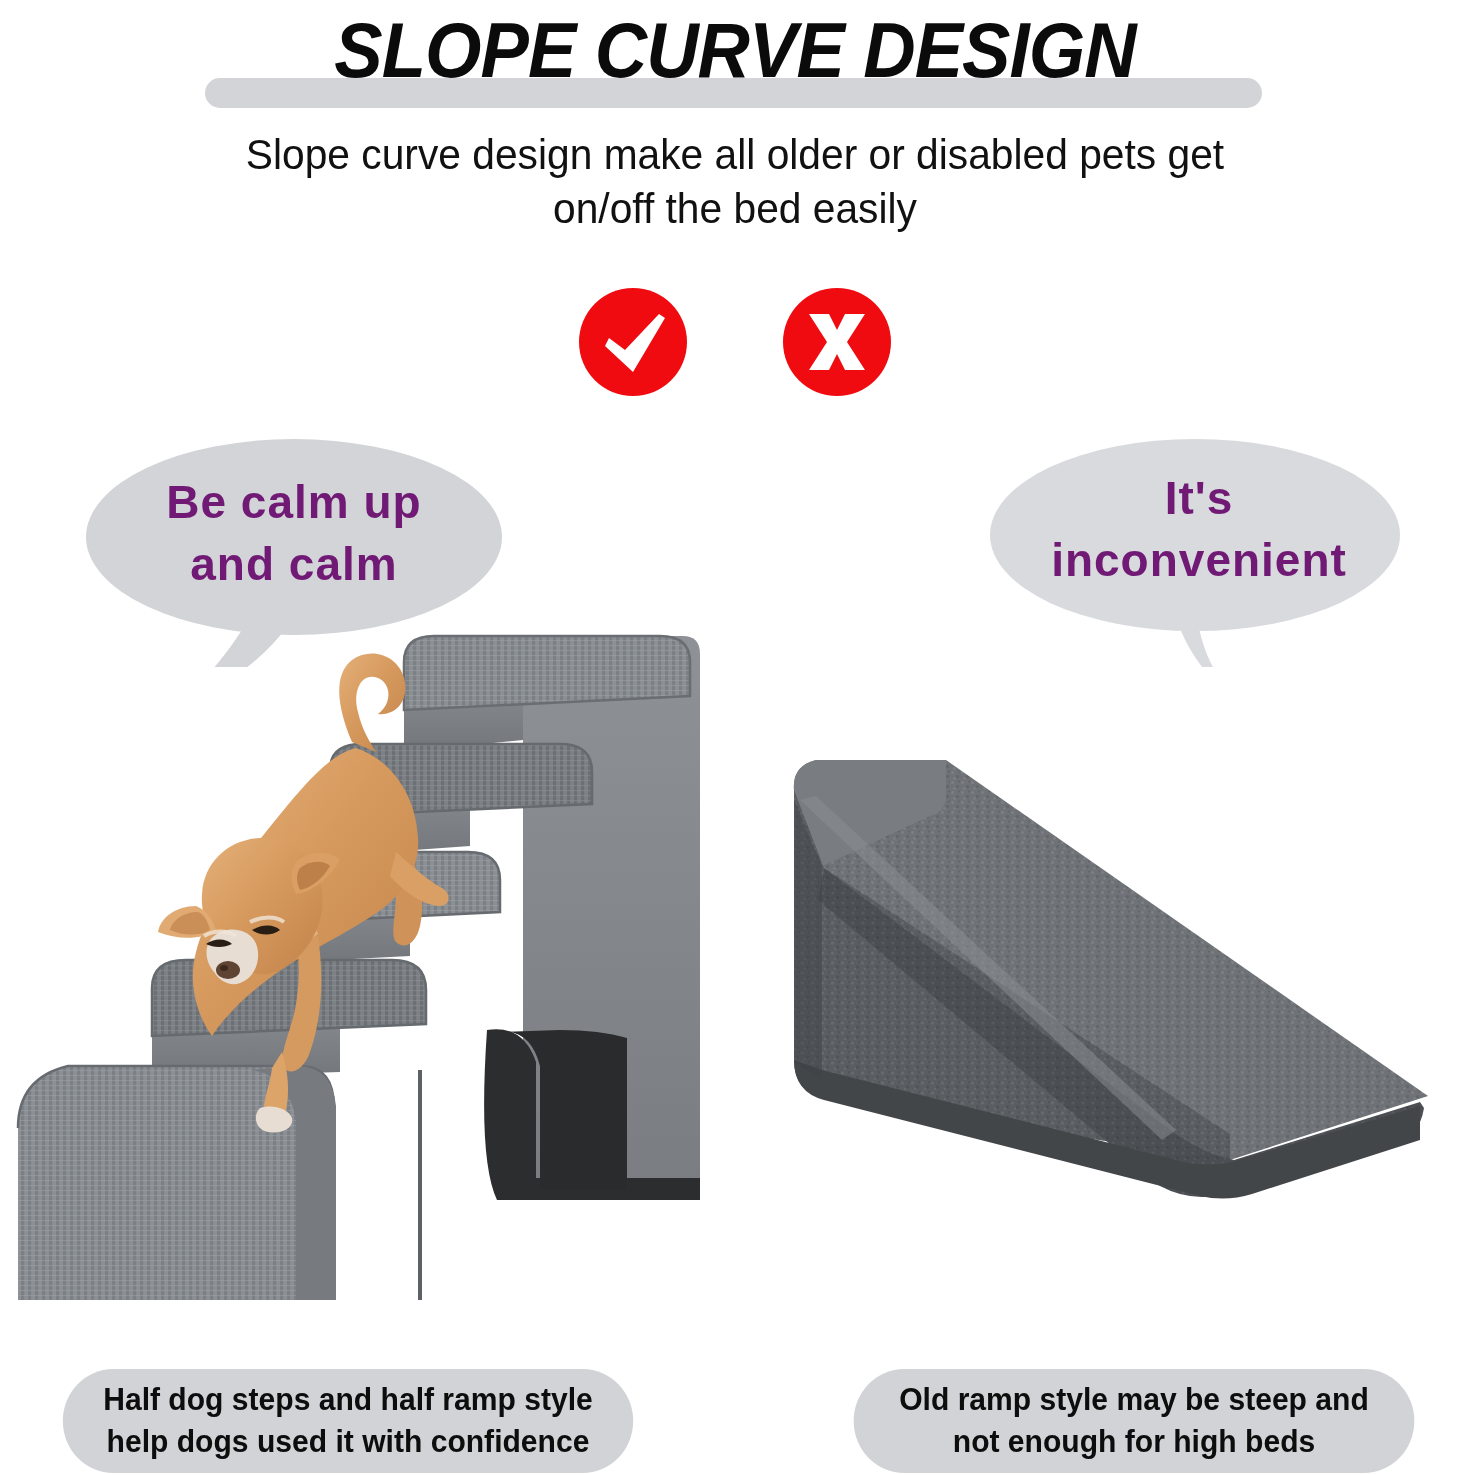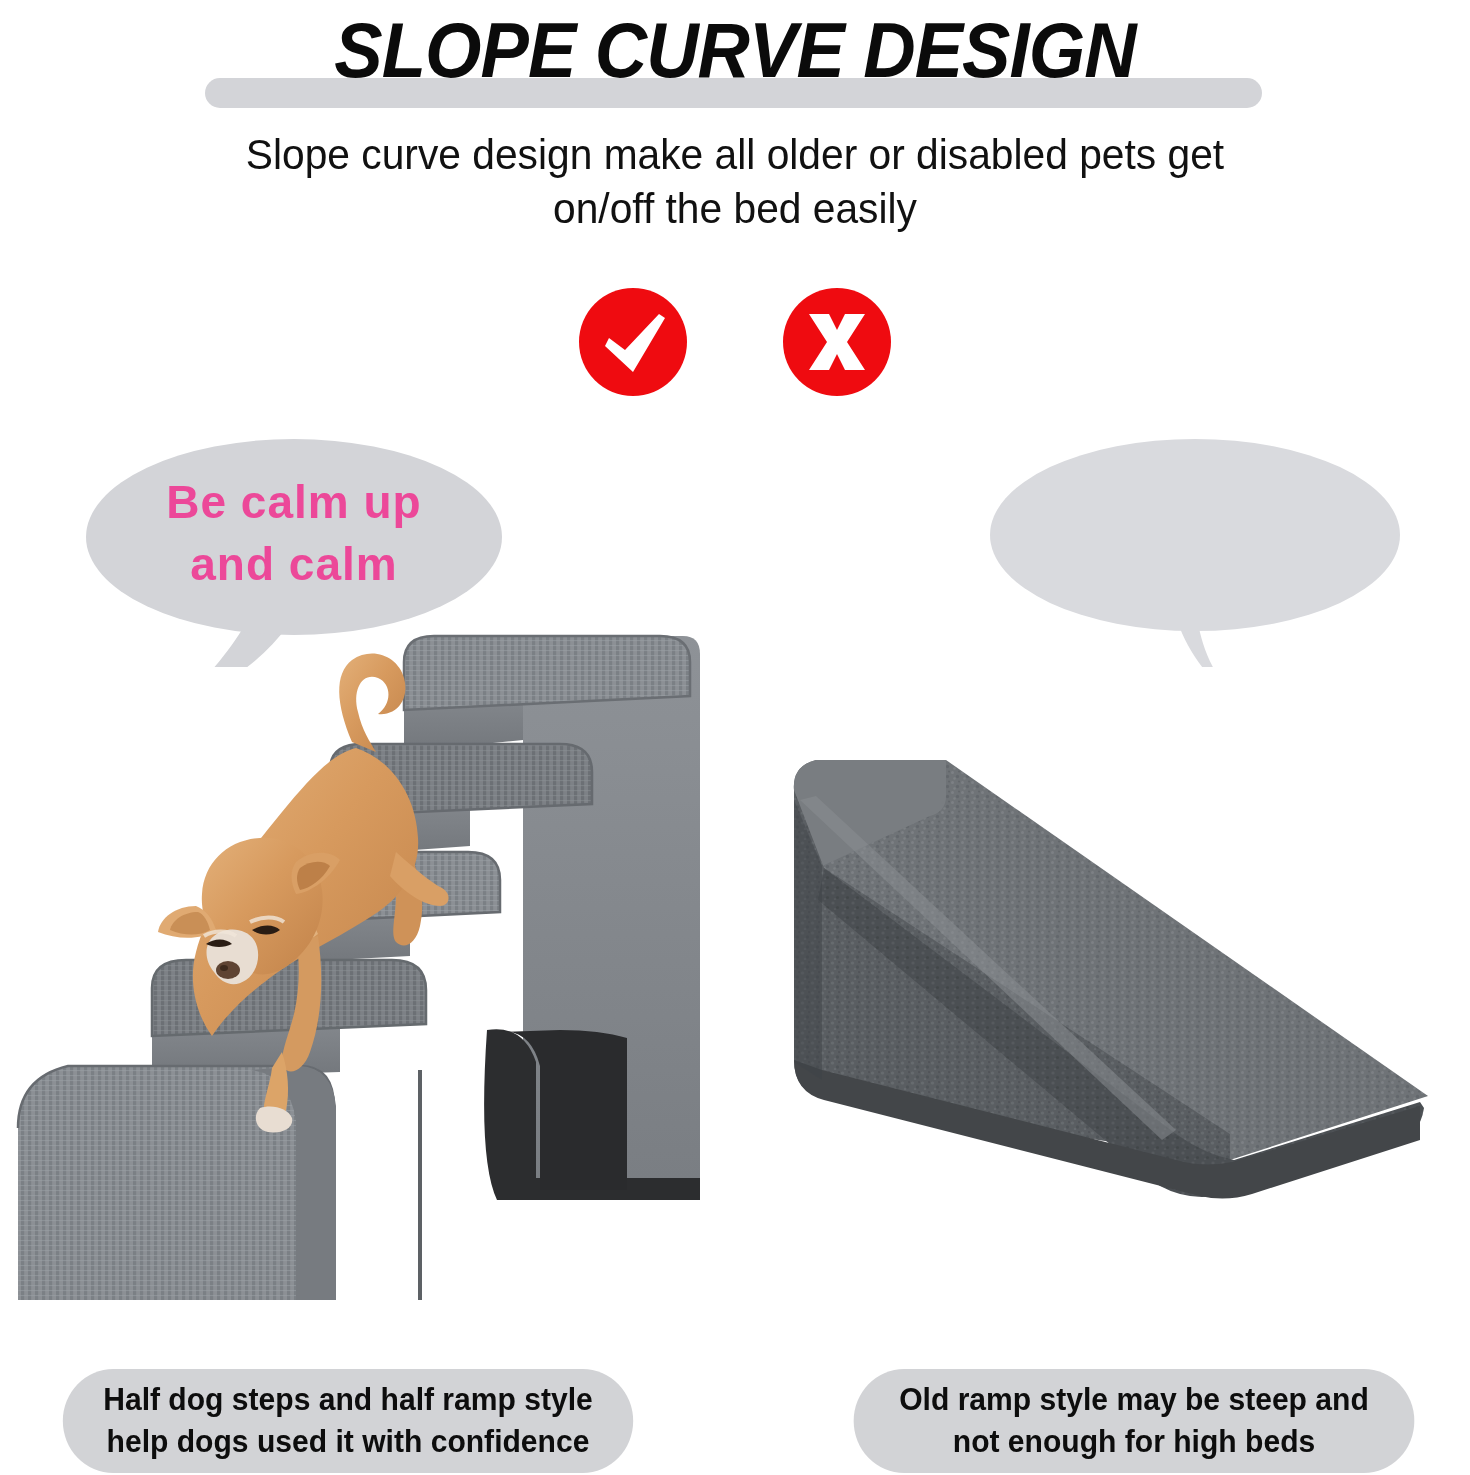--- a/index.html
+++ b/index.html
@@ -82,21 +82,21 @@
     width: 418px; height: 230px;
   }
   .bubble.left  { left: 85px;  top: 437px; }
   .bubble.right { left: 990px; top: 437px; }
   .bubble svg { position: absolute; left: 0; top: 0; }
   .bubble-text {
     position: absolute;
     left: 0; top: 34px;
     width: 418px;
     text-align: center;
-    color: #ec4899;
+    color: #701a75;
     font-size: 46px;
     line-height: 62px;
     font-weight: bold;
     font-family: "Liberation Sans", sans-serif;
     letter-spacing: 1px;
   }
   .bubble.right .bubble-text { top: 30px; }
 
   
   .product-stage {
@@ -164,20 +164,24 @@
       <div>Be calm up</div>
       <div>and calm</div>
     </div>
   </div>
 
   <div class="bubble right">
     <svg width="418" height="230" viewBox="0 0 418 230">
       <path d="M188 186 C198 214 218 244 252 268 C222 240 212 208 208 186 Z" fill="#d9dade"></path>
       <ellipse cx="205" cy="98" rx="205" ry="96" fill="#d9dade"></ellipse>
     </svg>
+    <div class="bubble-text">
+      <div>It's</div>
+      <div>inconvenient</div>
+    </div>
   </div>
 
   <div class="product-stage">
     <svg width="1470" height="720" viewBox="0 0 1470 720">
       <defs>
 
         <pattern id="cordTex" width="7" height="5" patternUnits="userSpaceOnUse">
           <rect width="7" height="5" fill="#8c9095"></rect>
           <rect x="0" y="0" width="3.2" height="5" fill="#7b8085"></rect>
           <rect x="0" y="0" width="7" height="1.1" fill="#9aa0a5" opacity="0.55"></rect>

